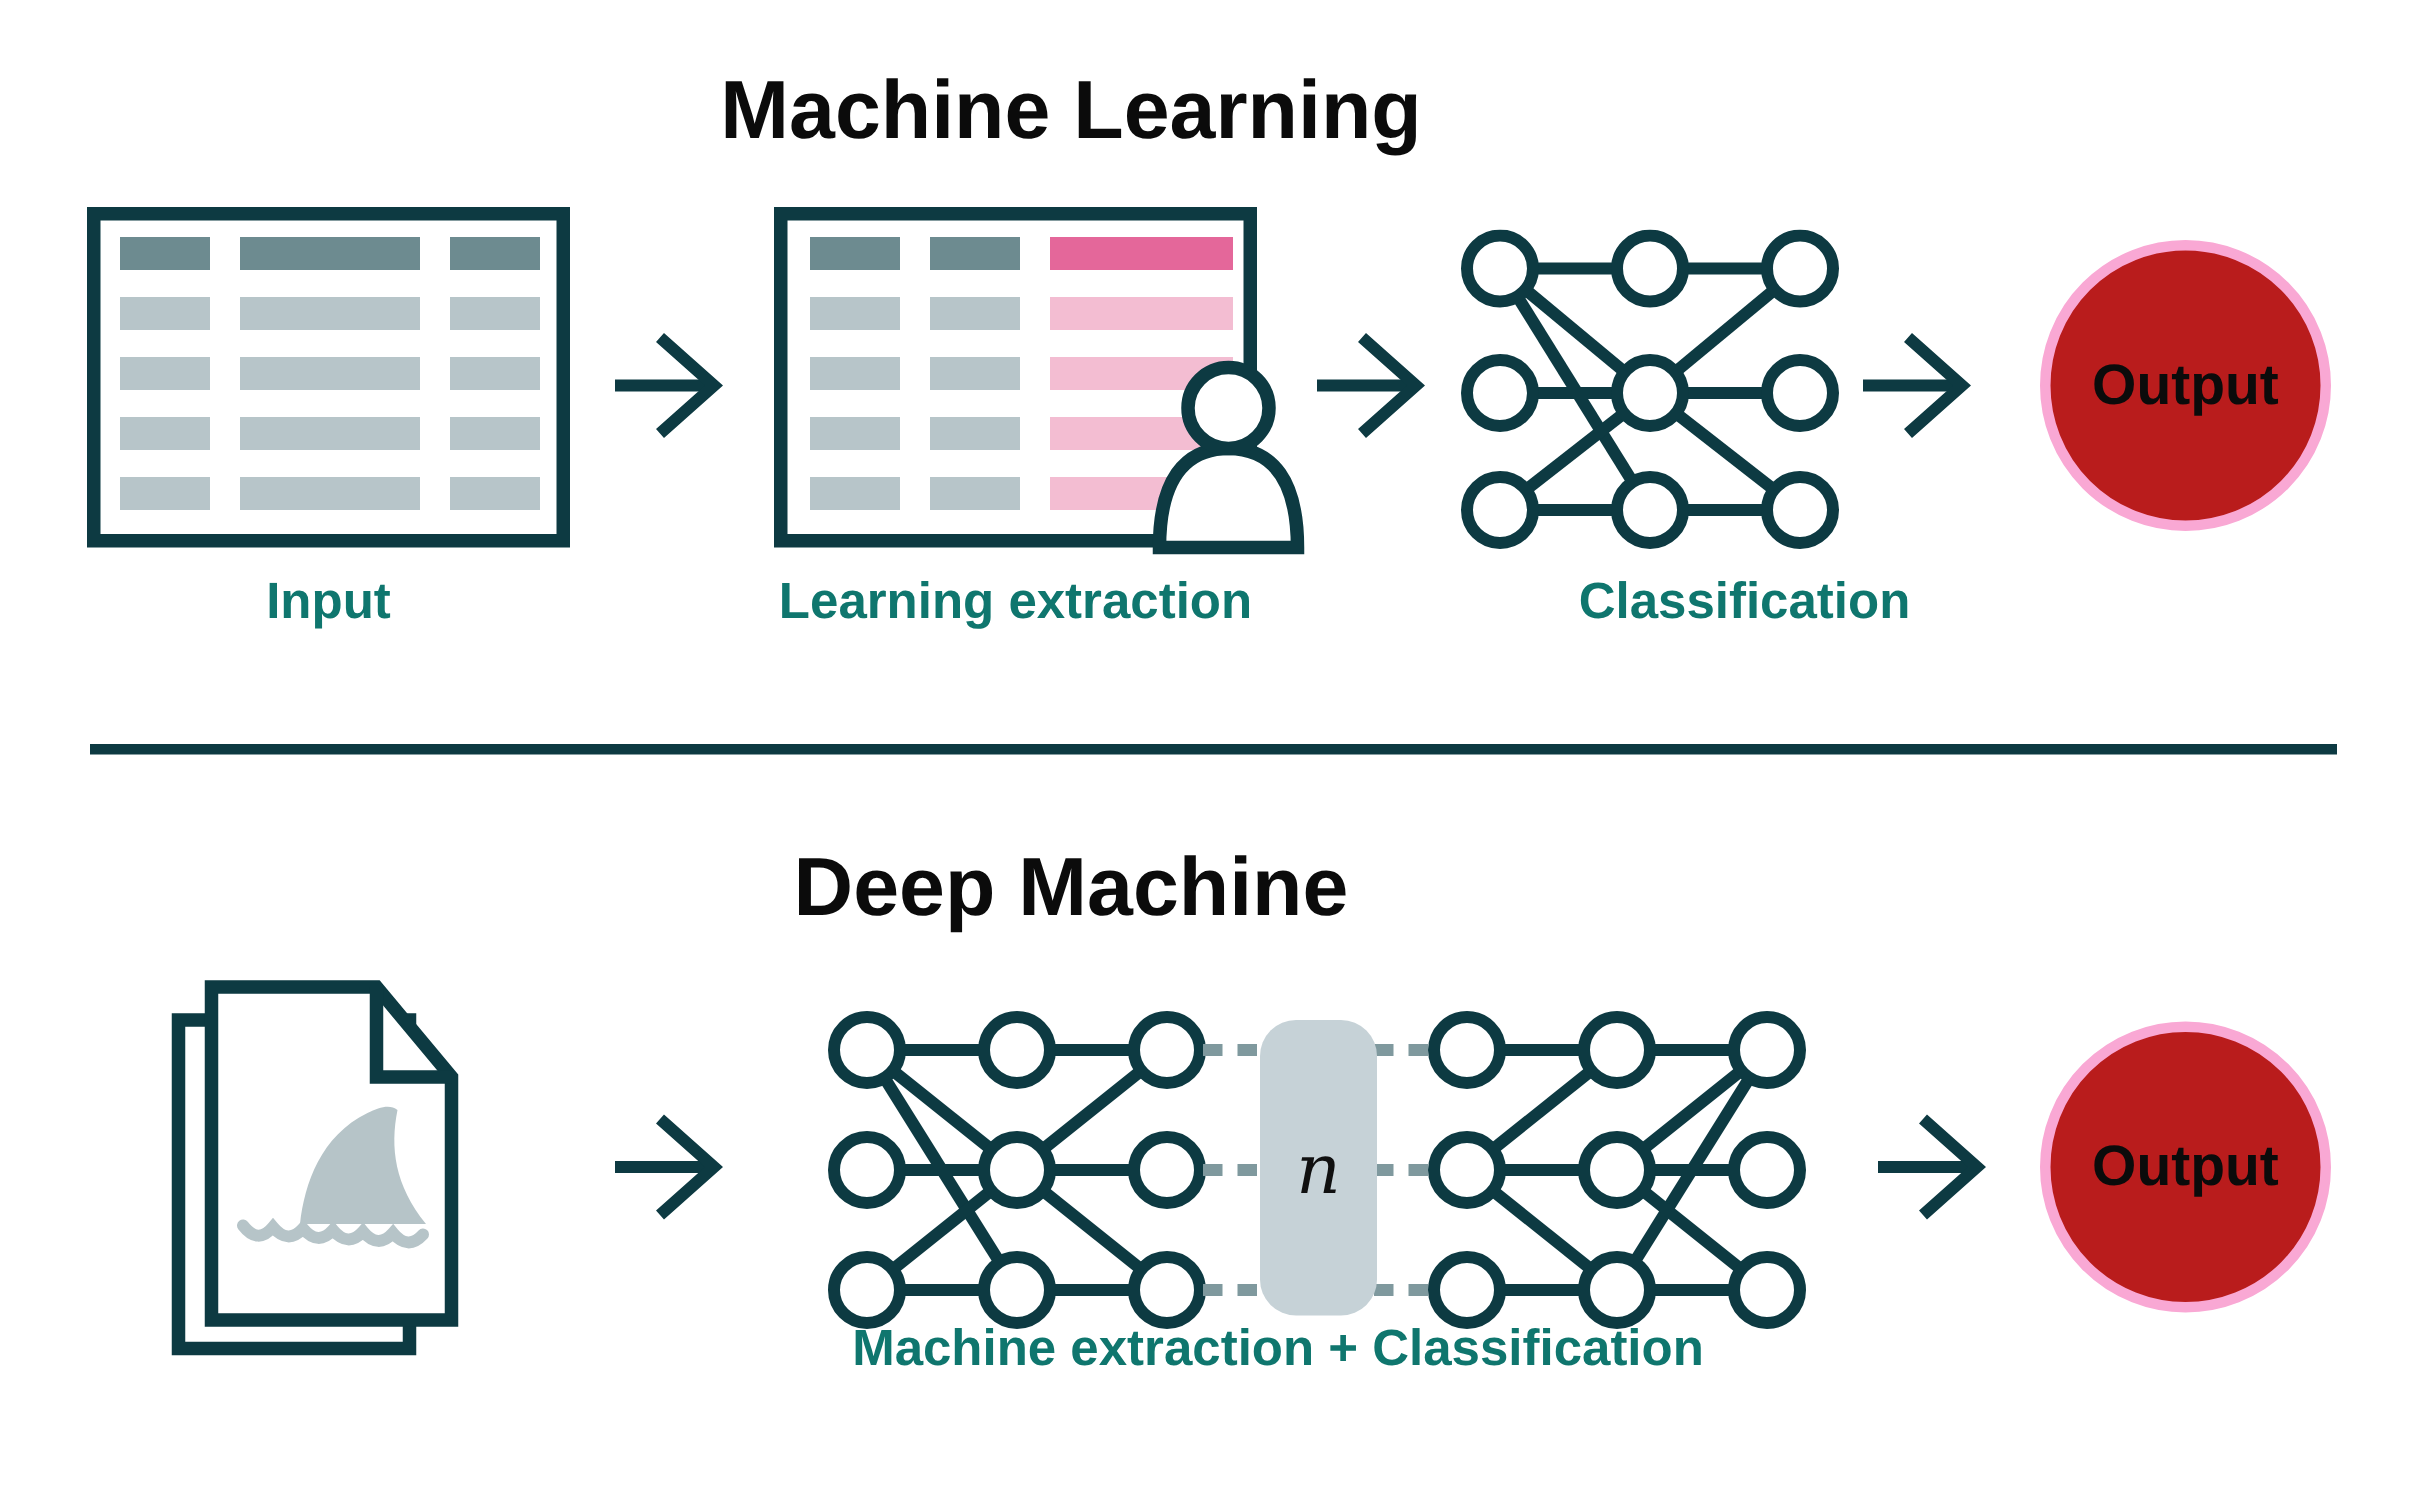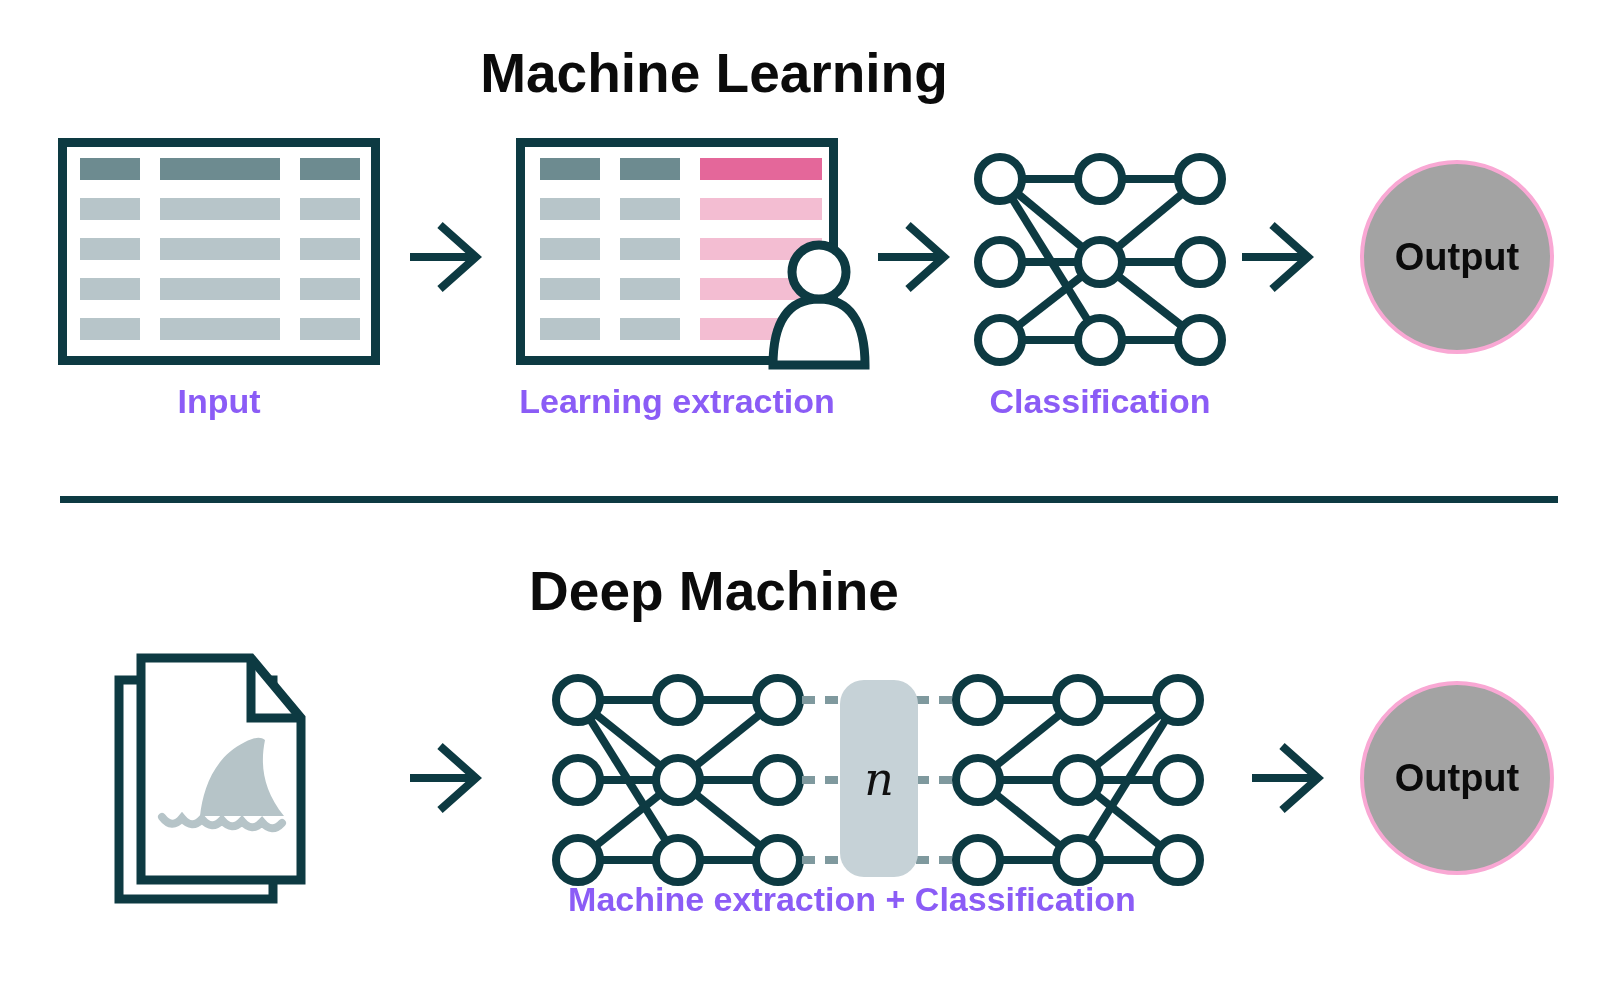--- a/index.html
+++ b/index.html
@@ -7,35 +7,35 @@
     width:1620px;height:1000px;position:relative;background:#ffffff;
     font-family:"Liberation Sans",sans-serif;overflow:hidden;
   }
   .abs{position:absolute;}
   .title{
     position:absolute;left:0;width:1428px;text-align:center;
     font-size:55px;font-weight:700;color:#0b0b0b;line-height:1;
   }
   .label{
     position:absolute;transform:translateX(-50%);white-space:nowrap;
-    font-size:34px;font-weight:700;color:#8b5cf6;line-height:1;text-align:right;
+    font-size:34px;font-weight:700;color:#0f766e;line-height:1;text-align:right;
   }
   .tbl{
     position:absolute;width:322px;height:227px;box-sizing:border-box;
     border:9px solid #0d3a42;background:#ffffff;
   }
   .bar{position:absolute;height:22px;top:11px;}
   .hdr-gray{background:#6d8b90;}
   .hdr-pink{background:#e4679a;}
   .colbars{position:absolute;top:51px;height:142px;}
   .rows-gray{background:repeating-linear-gradient(to bottom,#b7c5c9 0 22px,rgba(0,0,0,0) 22px 40px);}
   .rows-pink{background:repeating-linear-gradient(to bottom,#f3bdd2 0 22px,rgba(0,0,0,0) 22px 40px);}
   .circle{
     position:absolute;width:194px;height:194px;box-sizing:border-box;
-    border:4px solid #f9a8d4;border-radius:50%;background:#a3a3a3;
+    border:7px solid #f9a8d4;border-radius:50%;background:#b91c1c;
     display:flex;align-items:center;justify-content:center;
     font-size:38px;font-weight:700;color:#0b0b0b;
   }
   .nblock{
     position:absolute;left:840px;top:680px;width:78px;height:197px;
     background:#c6d2d7;border-radius:24px;
     display:flex;align-items:center;justify-content:center;
     font-family:"DejaVu Serif",serif;font-style:italic;
     font-size:46px;color:#101010;
   }
@@ -107,21 +107,21 @@
       <circle class="node" cx="126" cy="26" r="22"></circle>
       <circle class="node" cx="226" cy="26" r="22"></circle>
     <circle class="node" cx="26" cy="109" r="22"></circle>
       <circle class="node" cx="126" cy="109" r="22"></circle>
       <circle class="node" cx="226" cy="109" r="22"></circle>
     <circle class="node" cx="26" cy="187" r="22"></circle>
       <circle class="node" cx="126" cy="187" r="22"></circle>
       <circle class="node" cx="226" cy="187" r="22"></circle>
   </g>
 </svg>
-<div class="label" style="left:1100px;top:384px">Classification</div>
+<div class="label" style="left:1163px;top:384px">Classification</div>
 
 <svg class="abs" style="left:1238px;top:215px" width="76" height="84" viewBox="0 0 76 84">
   <line class="wire" x1="4" y1="42" x2="66" y2="42"></line>
   <polyline class="wire" points="34,10 70,42 34,74"></polyline>
 </svg>
 
 <div class="circle" style="left:1360px;top:160px">
   <span>Output</span>
 </div>
 

